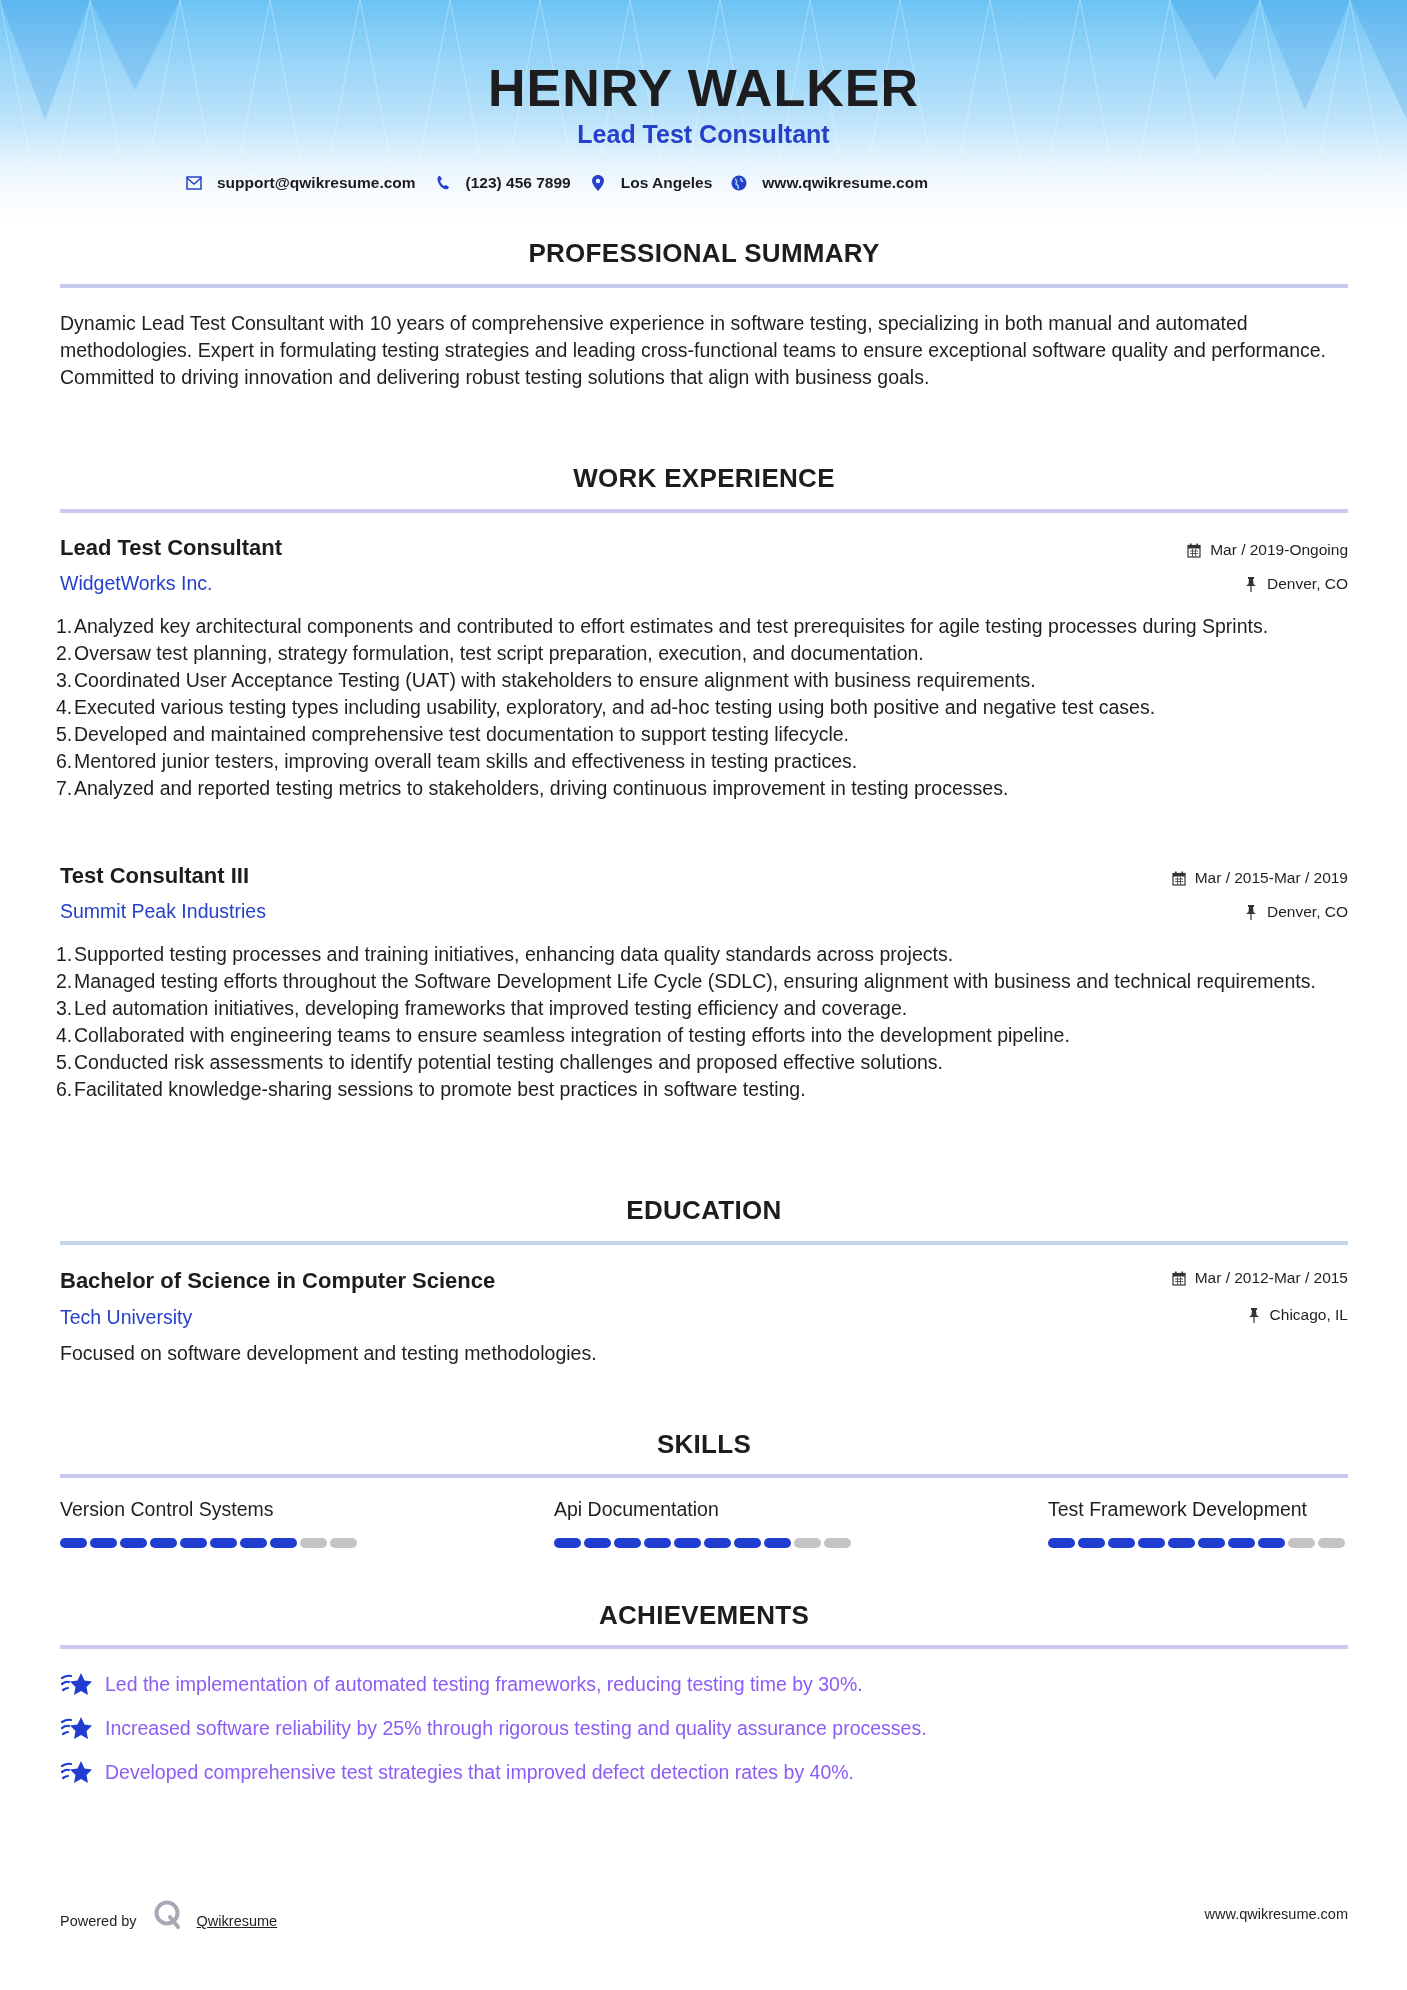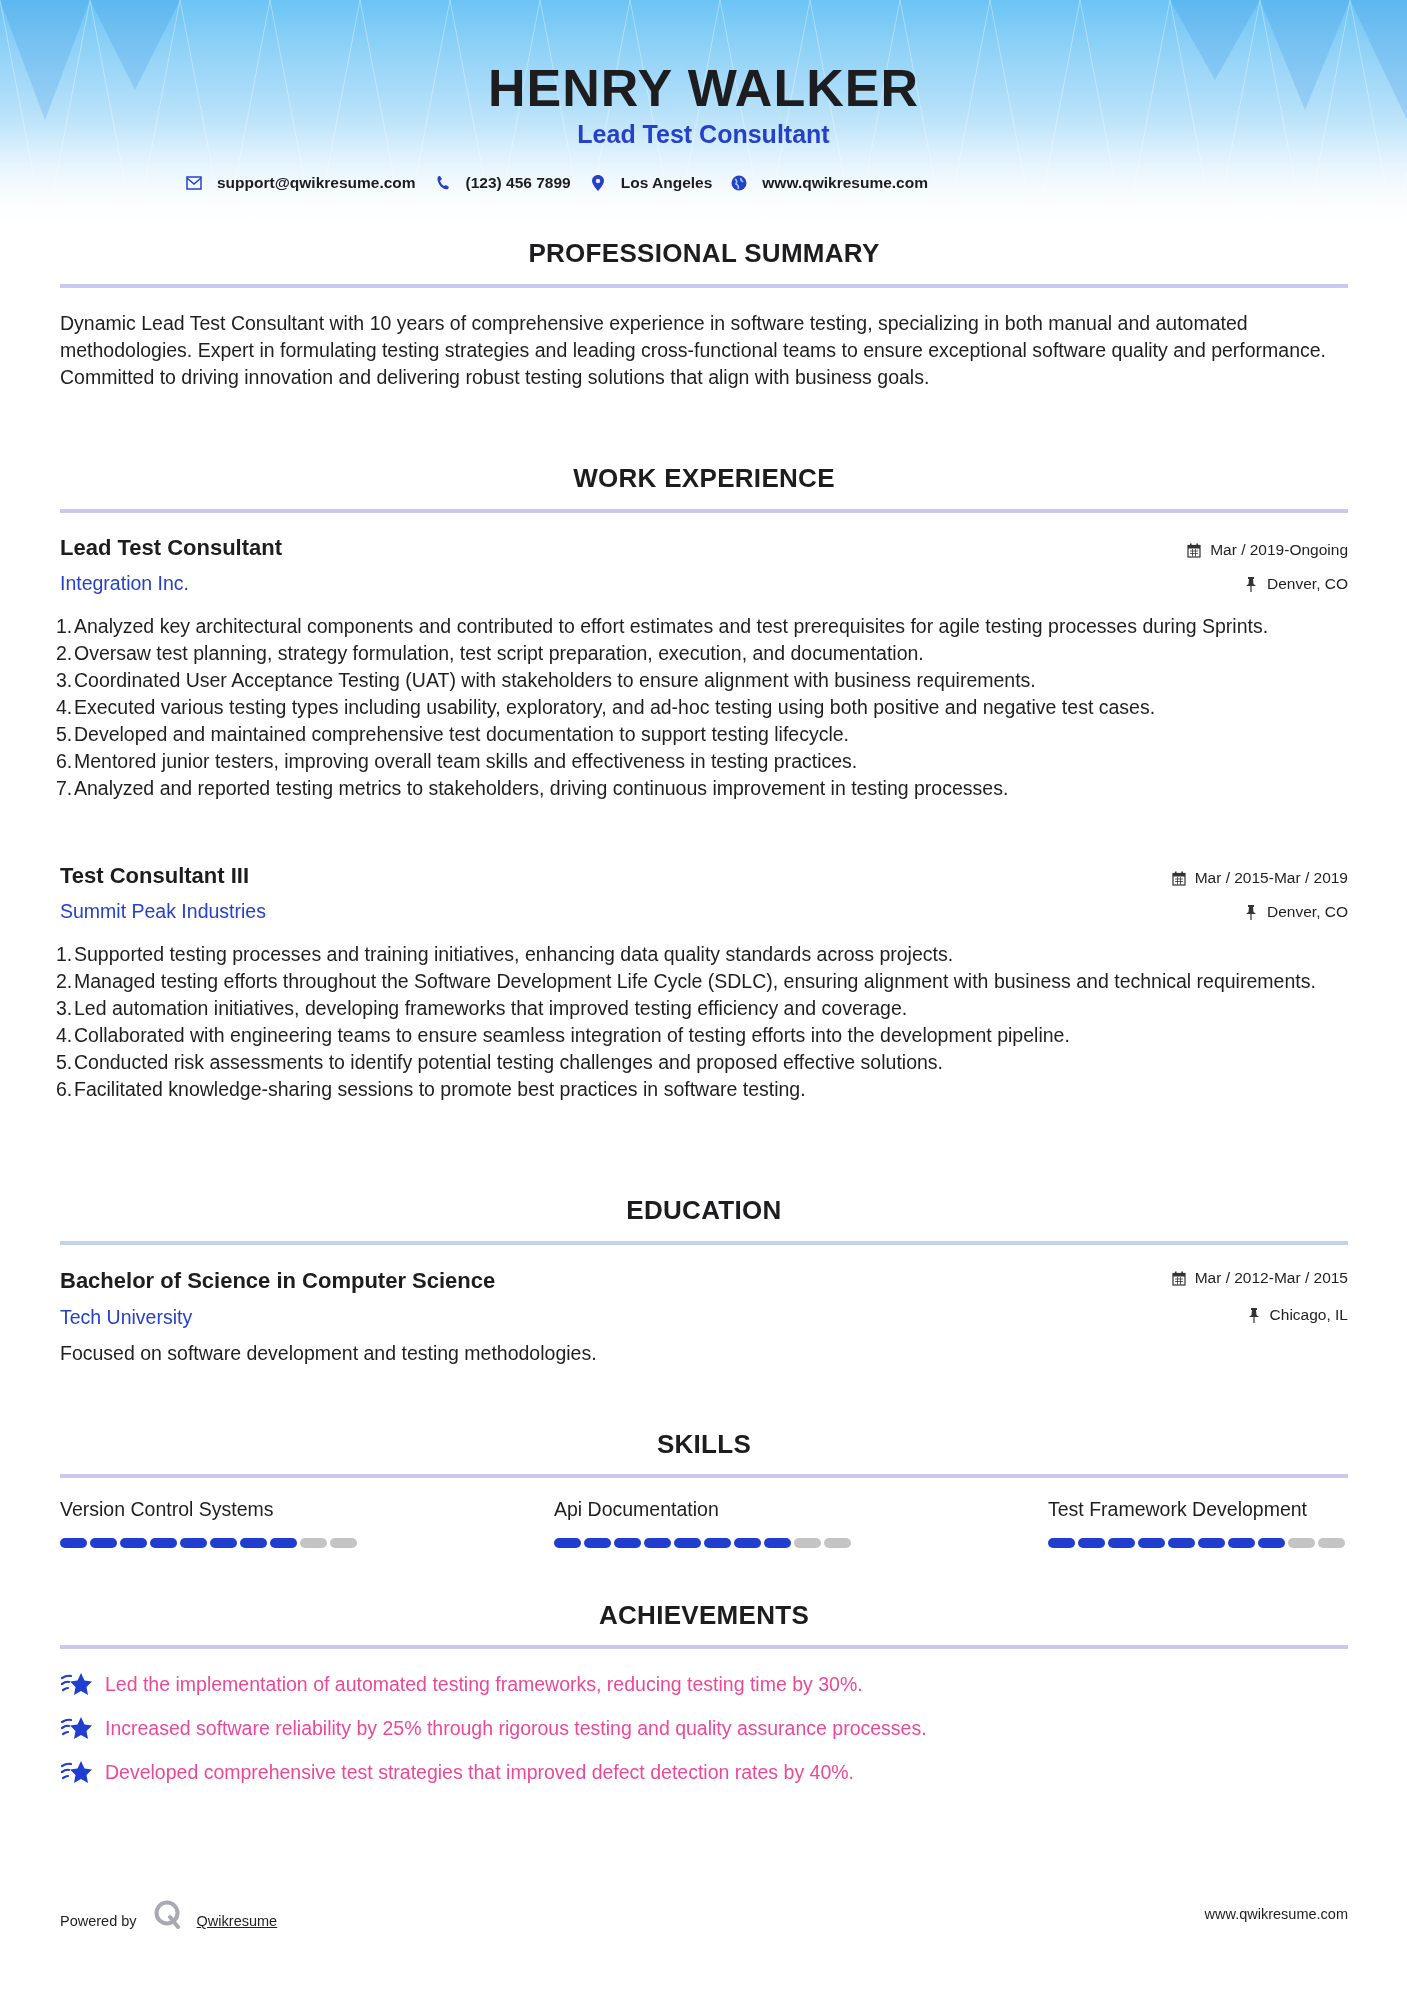--- a/index.html
+++ b/index.html
@@ -63,21 +63,21 @@
   ol.bullets li .txt { flex: 1; }
 
   .skills { position: absolute; left: 0; top: 0; width: 1288px; display: flex; justify-content: space-between; }
   .skill { width: 300px; }
   .skill-name { font-family: "Liberation Sans", sans-serif; font-size: 19.5px; color: #1f1f1f; height: 28px; }
   .bar { display: flex; gap: 3px; margin-top: 12px; }
   .seg { width: 27px; height: 10px; border-radius: 5px; background: #c4c4c4; }
   .seg.on { background: #1f3ed0; }
 
   .ach { position: absolute; left: 0; display: flex; align-items: center;
-    font-family: "Liberation Sans", sans-serif; font-size: 19.5px; color: #ec4899; }
+    font-family: "Liberation Sans", sans-serif; font-size: 19.5px; color: #8b5cf6; }
   .ach .ico { width: 34px; height: 30px; margin-right: 11px; display: inline-flex; align-items: center; }
 
   .footer-left { position: absolute; left: 60px; top: 1899px; display: flex; align-items: flex-end;
     font-family: Liberation Sans, sans-serif; font-size: 14.5px; color: #1f1f1f; }
   .footer-left .logo { margin: 0 14px 0 16px; width: 30px; height: 30px; display: inline-flex; align-items: center; justify-content: center; }
   .footer-left .link { text-decoration: underline; color: #1f1f1f; }
   .footer-right { position: absolute; right: 59px; top: 1906px;
     font-family: "Liberation Sans", sans-serif; font-size: 14.5px; color: #1f1f1f; }
 </style>
 </head>
@@ -154,21 +154,21 @@
       <svg width="14" height="15" viewBox="0 0 14 15">
           <rect x="1" y="2.5" width="12" height="11.5" fill="none" stroke="#333" stroke-width="1.2"></rect>
           <rect x="1" y="2.5" width="12" height="3" fill="#333"></rect>
           <rect x="3" y="0.5" width="1.6" height="3" fill="#333"></rect>
           <rect x="9.4" y="0.5" width="1.6" height="3" fill="#333"></rect>
           <path d="M3,8 H11 M3,10.5 H11 M5.5,6 V13.5 M8.5,6 V13.5" stroke="#333" stroke-width="0.8"></path>
         </svg>
     </span>
     <span>Mar / 2019-Ongoing</span>
   </div>
-  <div class="company" style="top:112px;">Integration Inc.</div>
+  <div class="company" style="top:112px;">WidgetWorks Inc.</div>
   <div class="meta" style="top:115px;">
     <span class="ico">
       <svg width="12" height="15" viewBox="0 0 12 15">
           <rect x="3" y="0" width="6" height="2" fill="#333"></rect>
           <path d="M4,2 H8 L8.5,7 L11,9 H1 L3.5,7 Z" fill="#333"></path>
           <rect x="5.4" y="9" width="1.2" height="6" fill="#333"></rect>
         </svg>
     </span>
     <span>Denver, CO</span>
   </div>

